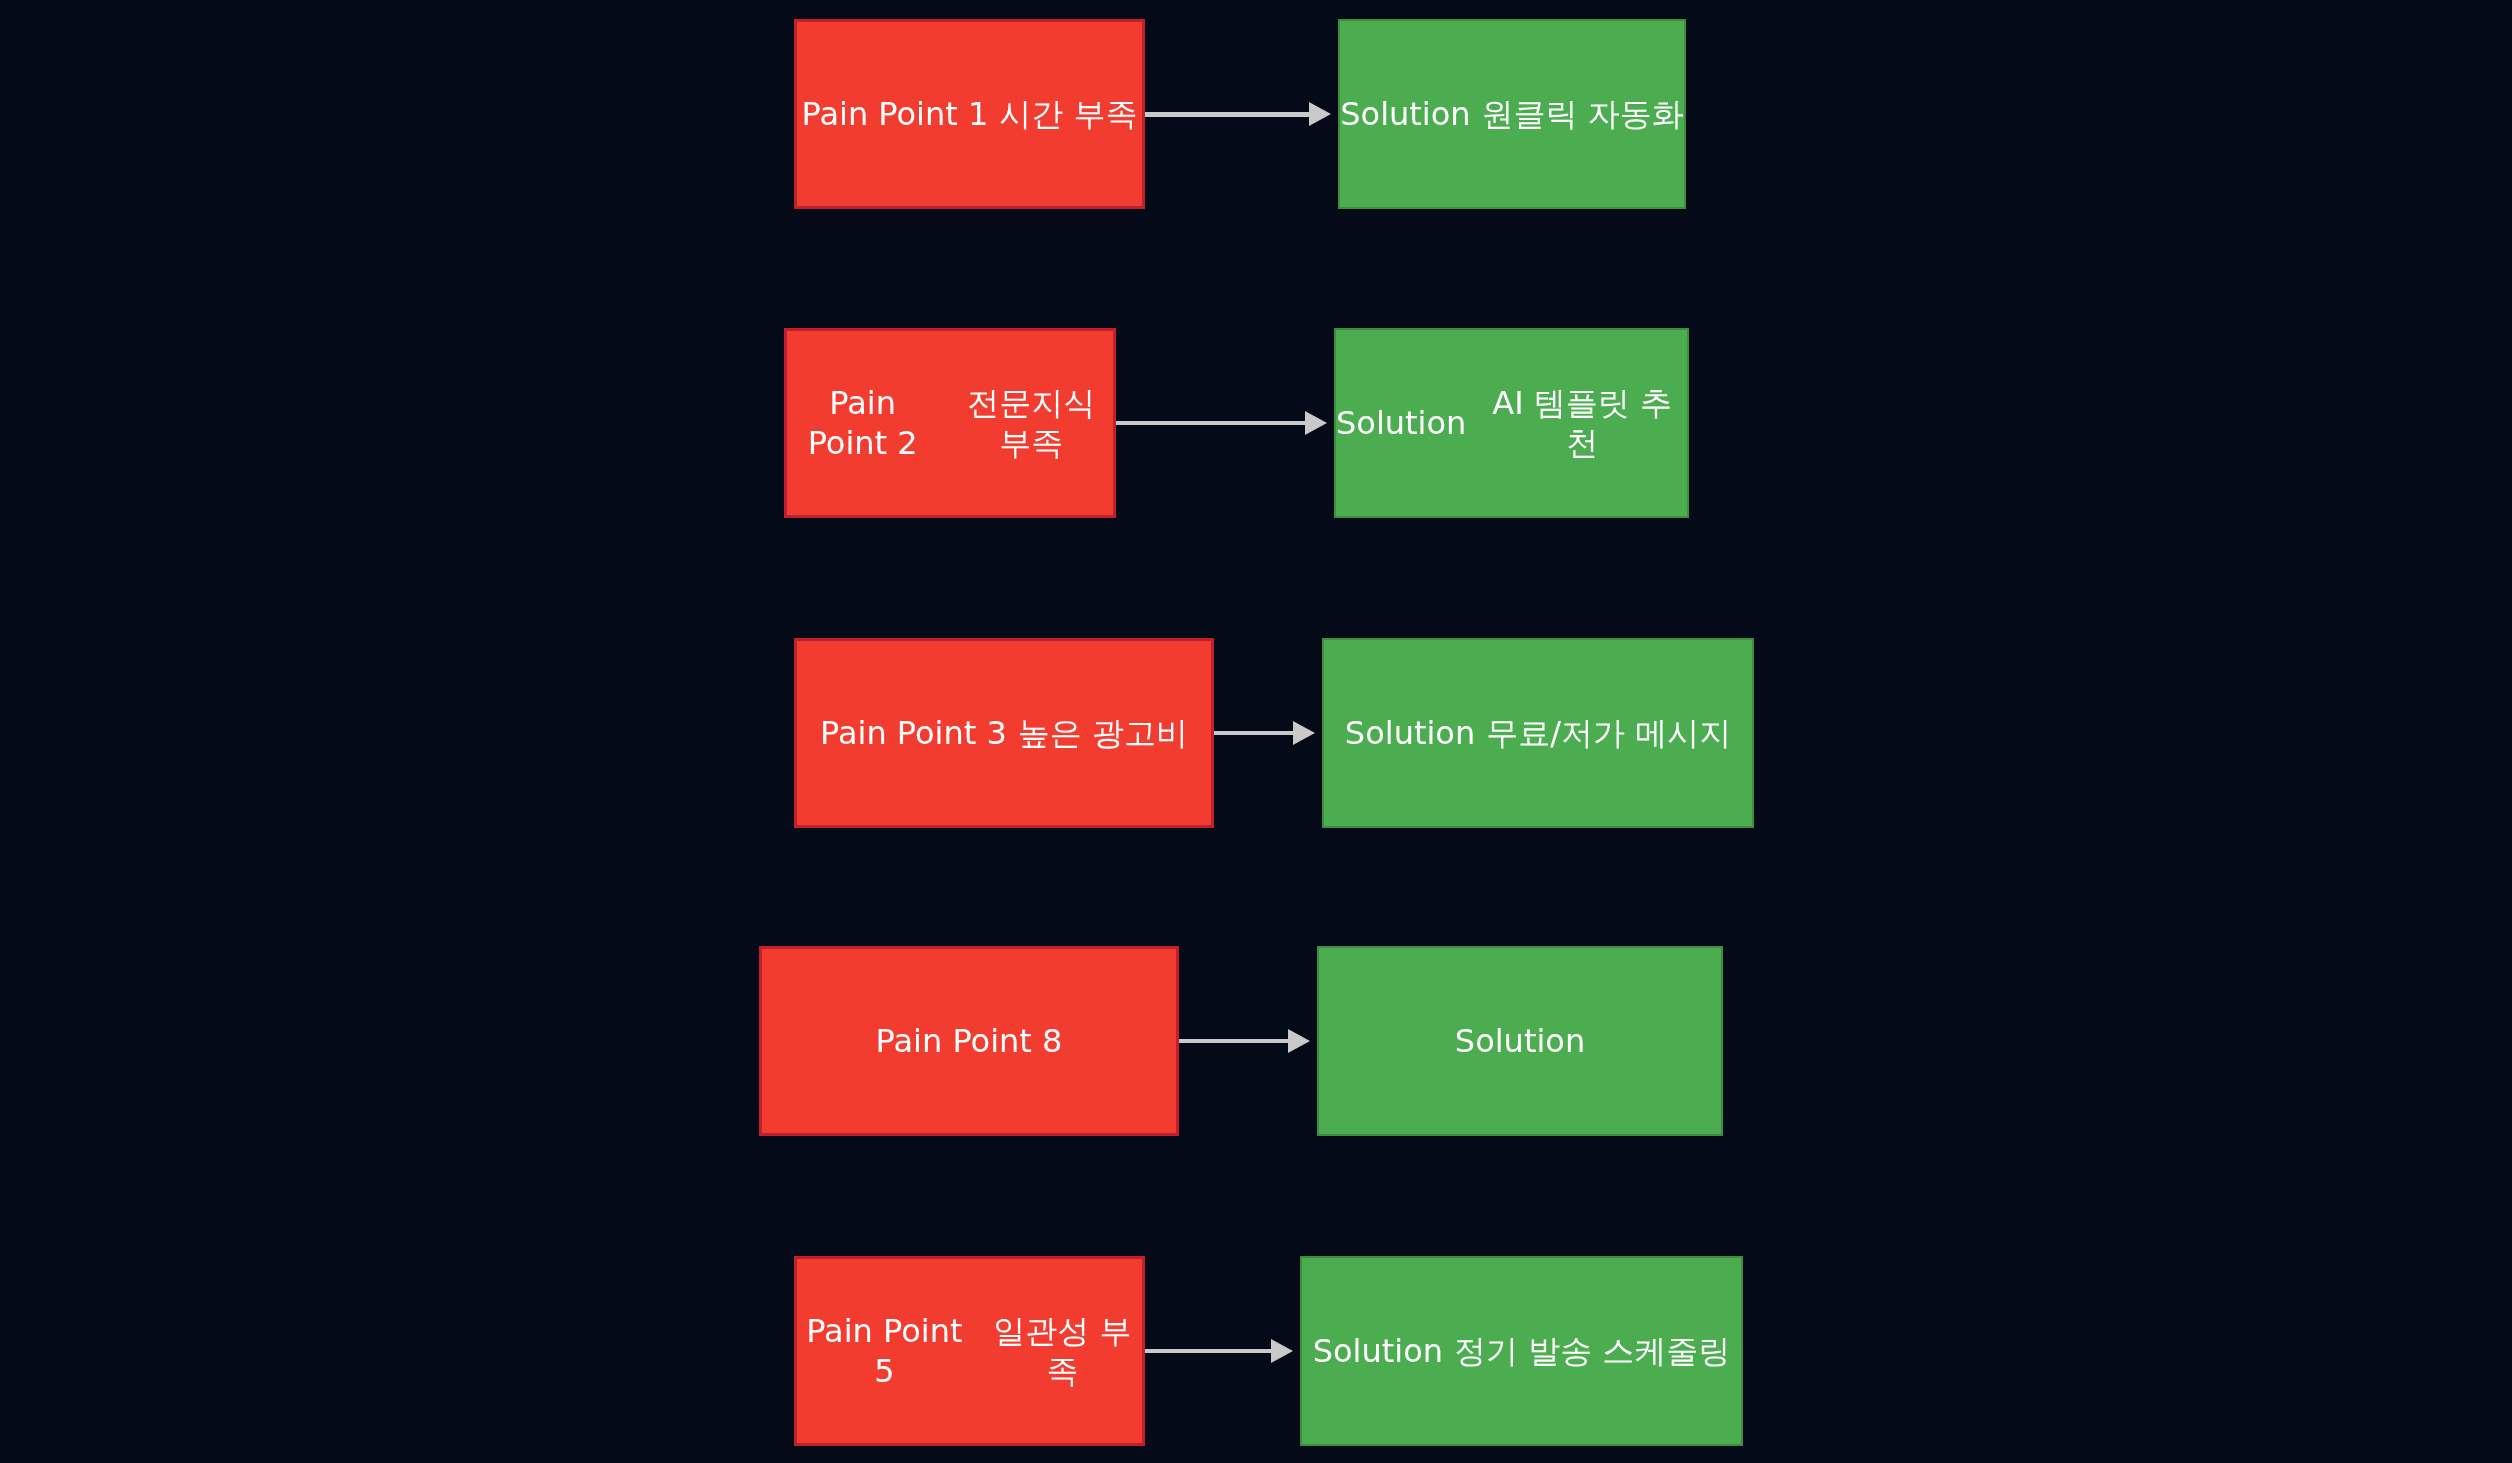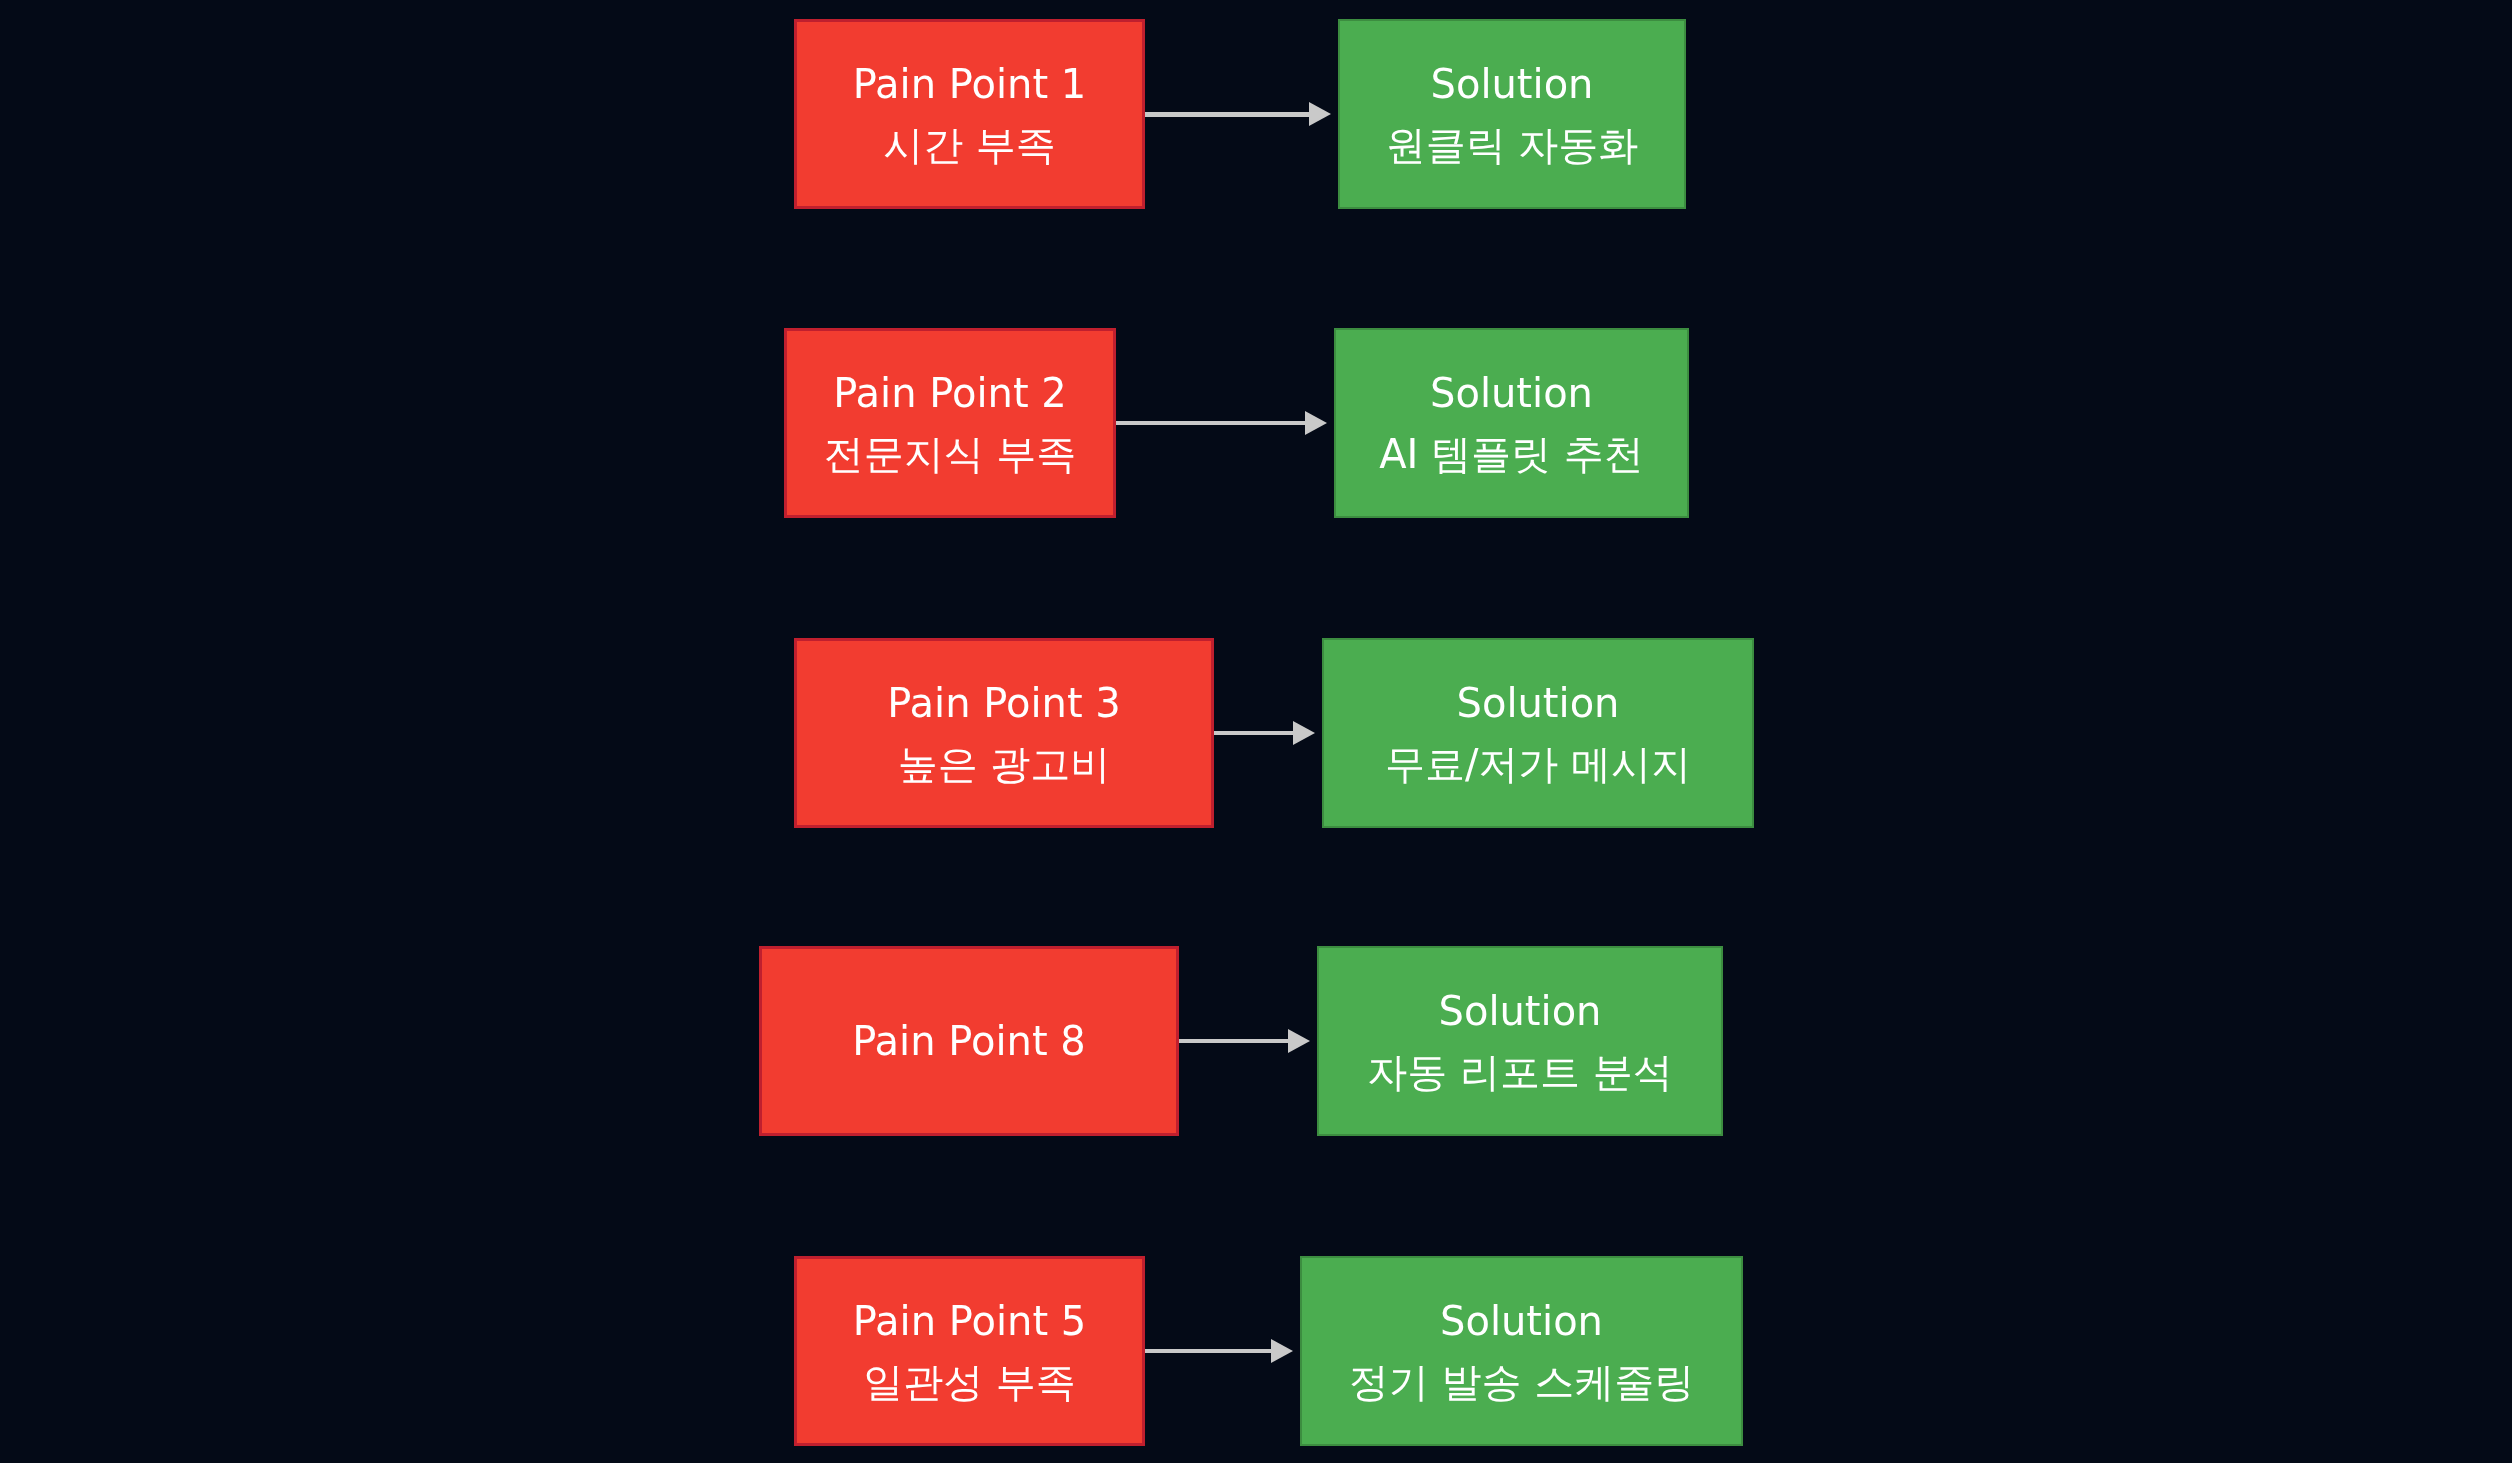--- a/index.html
+++ b/index.html
@@ -25,26 +25,26 @@
   }
   .row{
     position:absolute;
     height:190px;
     display:flex;
     align-items:center;
   }
   .node{
     height:190px;
     display:flex;
-    flex-direction:column;
+    flex-direction:row;
     justify-content:center;
     align-items:center;
     gap:11px;
     color:var(--text);
-    font-size:40px;
+    font-size:32px;
     line-height:1.25;
     text-align:center;
     flex:0 0 auto;
   }
   .node.pain{
     background:var(--pain-fill);
     border:3.7px solid var(--pain-border);
   }
   .node.solution{
     background:var(--solution-fill);
@@ -136,21 +136,20 @@
   <div class="row r4">
     <div class="node pain">
       <div>Pain Point 8</div>
     </div>
     <div class="arrow">
       <span class="shaft"></span>
       <span class="head"></span>
     </div>
     <div class="node solution">
       <div>Solution</div>
-      <div>자동 리포트 분석</div>
     </div>
   </div>
 
   <div class="row r5">
     <div class="node pain">
       <div>Pain Point 5</div>
       <div>일관성 부족</div>
     </div>
     <div class="arrow">
       <span class="shaft"></span>

